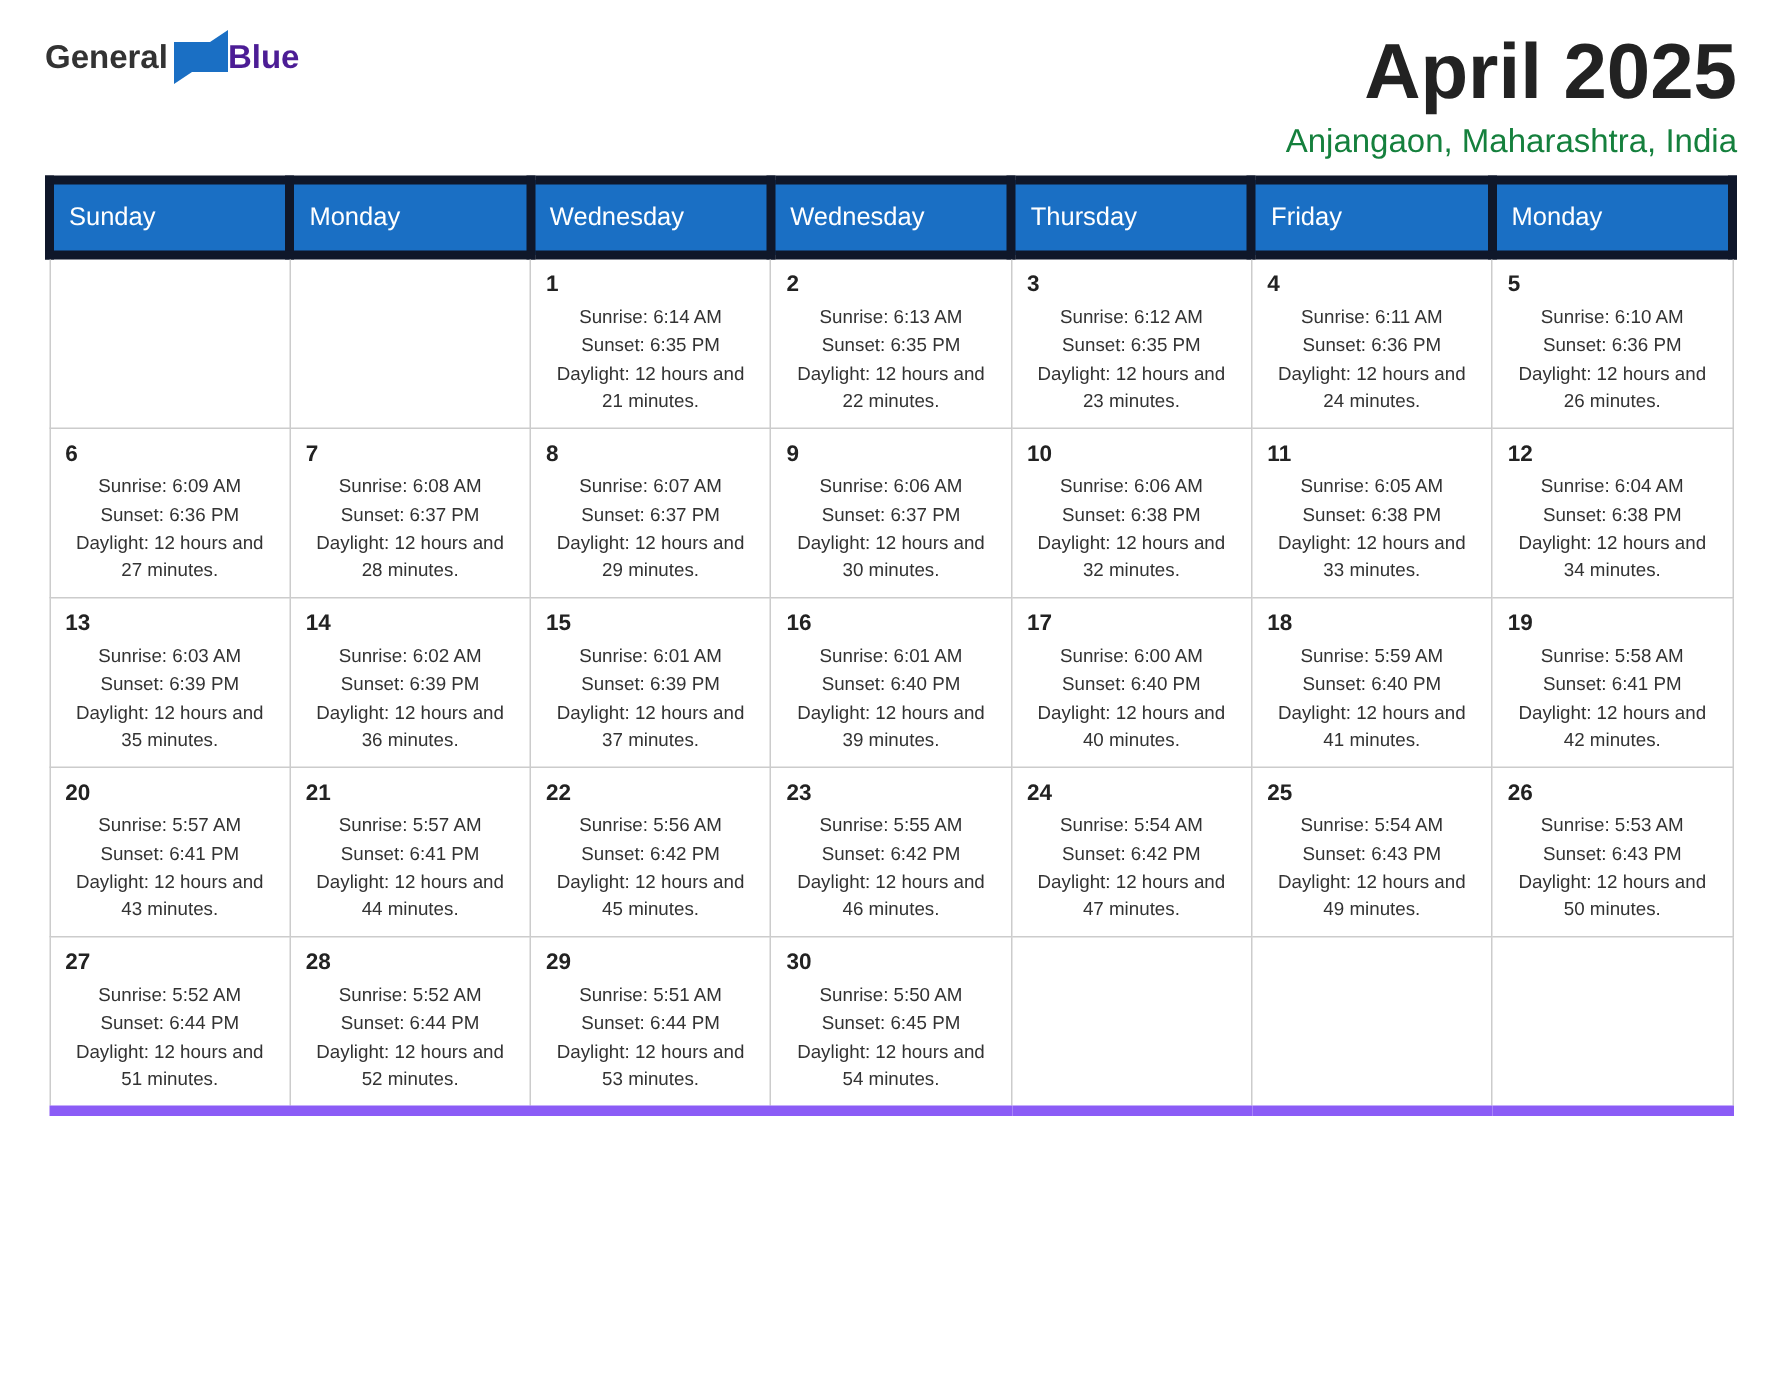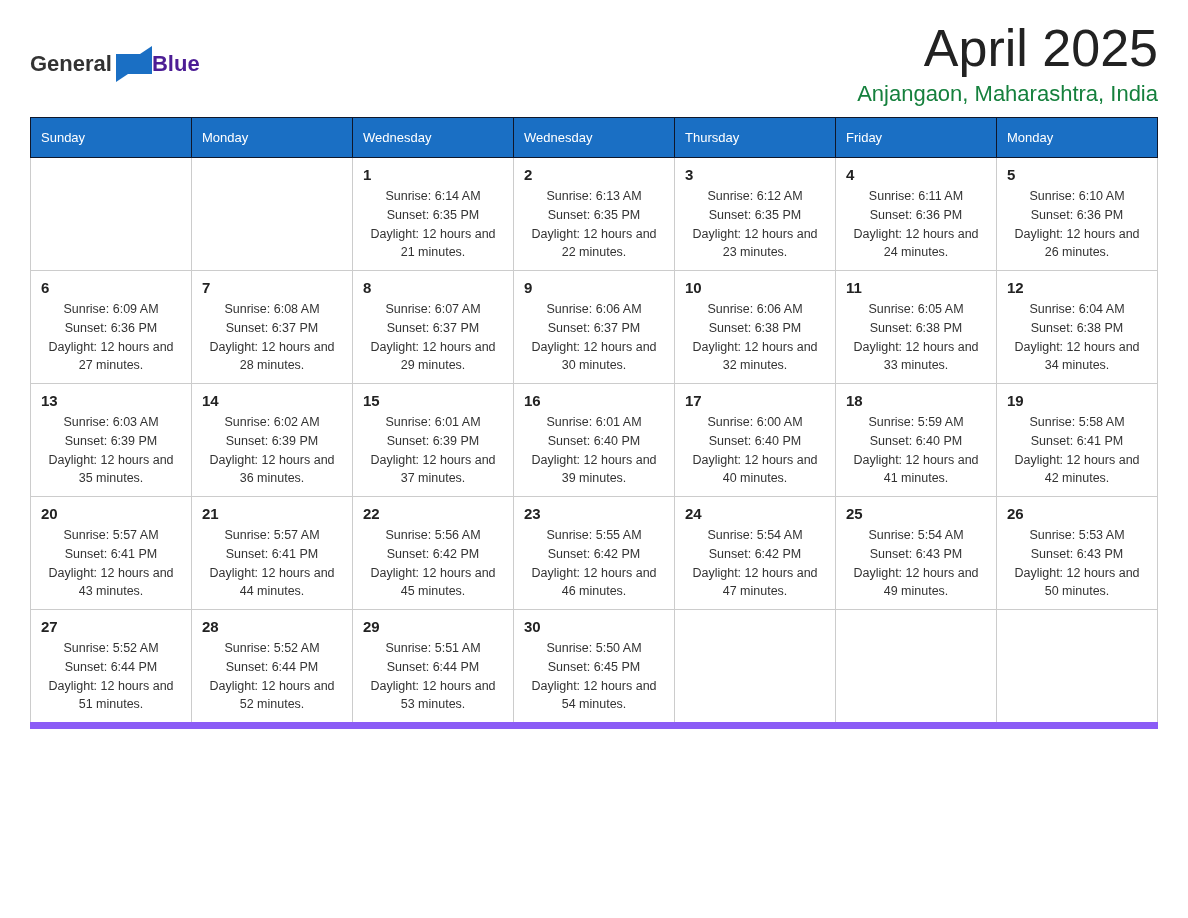--- a/index.html
+++ b/index.html
@@ -6,21 +6,21 @@
     body {
       font-family: Arial, sans-serif;
       background: #fff;
       padding: 20px 30px;
       width: 1188px;
       min-height: 918px;
     }
     .header {
       display: flex;
       justify-content: space-between;
-      align-items: center;
+      align-items: flex-start;
       margin-bottom: 10px;
     }
     .logo {
       display: flex;
       align-items: center;
       font-size: 22px;
       font-weight: bold;
       color: #333;
     }
     .logo-general { color: #333; }
@@ -28,42 +28,42 @@
     .logo-icon {
       width: 36px;
       height: 36px;
       margin-left: 4px;
     }
     .title-block {
       text-align: right;
     }
     .month-title {
       font-size: 52px;
-      font-weight: normal;
+      font-weight: bold;
       color: #222;
       line-height: 1.1;
     }
     .location-title {
       font-size: 22px;
       color: #15803d;
       margin-top: 4px;
     }
     .calendar {
       width: 100%;
       border-collapse: collapse;
       margin-top: 10px;
     }
     .calendar thead tr th {
       background: #1a6fc4;
       color: #fff;
       padding: 12px 10px;
       text-align: left;
-      font-size: 13px;
+      font-size: 17px;
       font-weight: normal;
-      border: 1px solid #0f172a;
+      border: 6px solid #0f172a;
     }
     .calendar tbody tr td {
       vertical-align: top;
       padding: 8px 10px;
       border: 1px solid #ccc;
       width: 14.28%;
       min-height: 100px;
     }
     .day-number {
       font-size: 15px;

